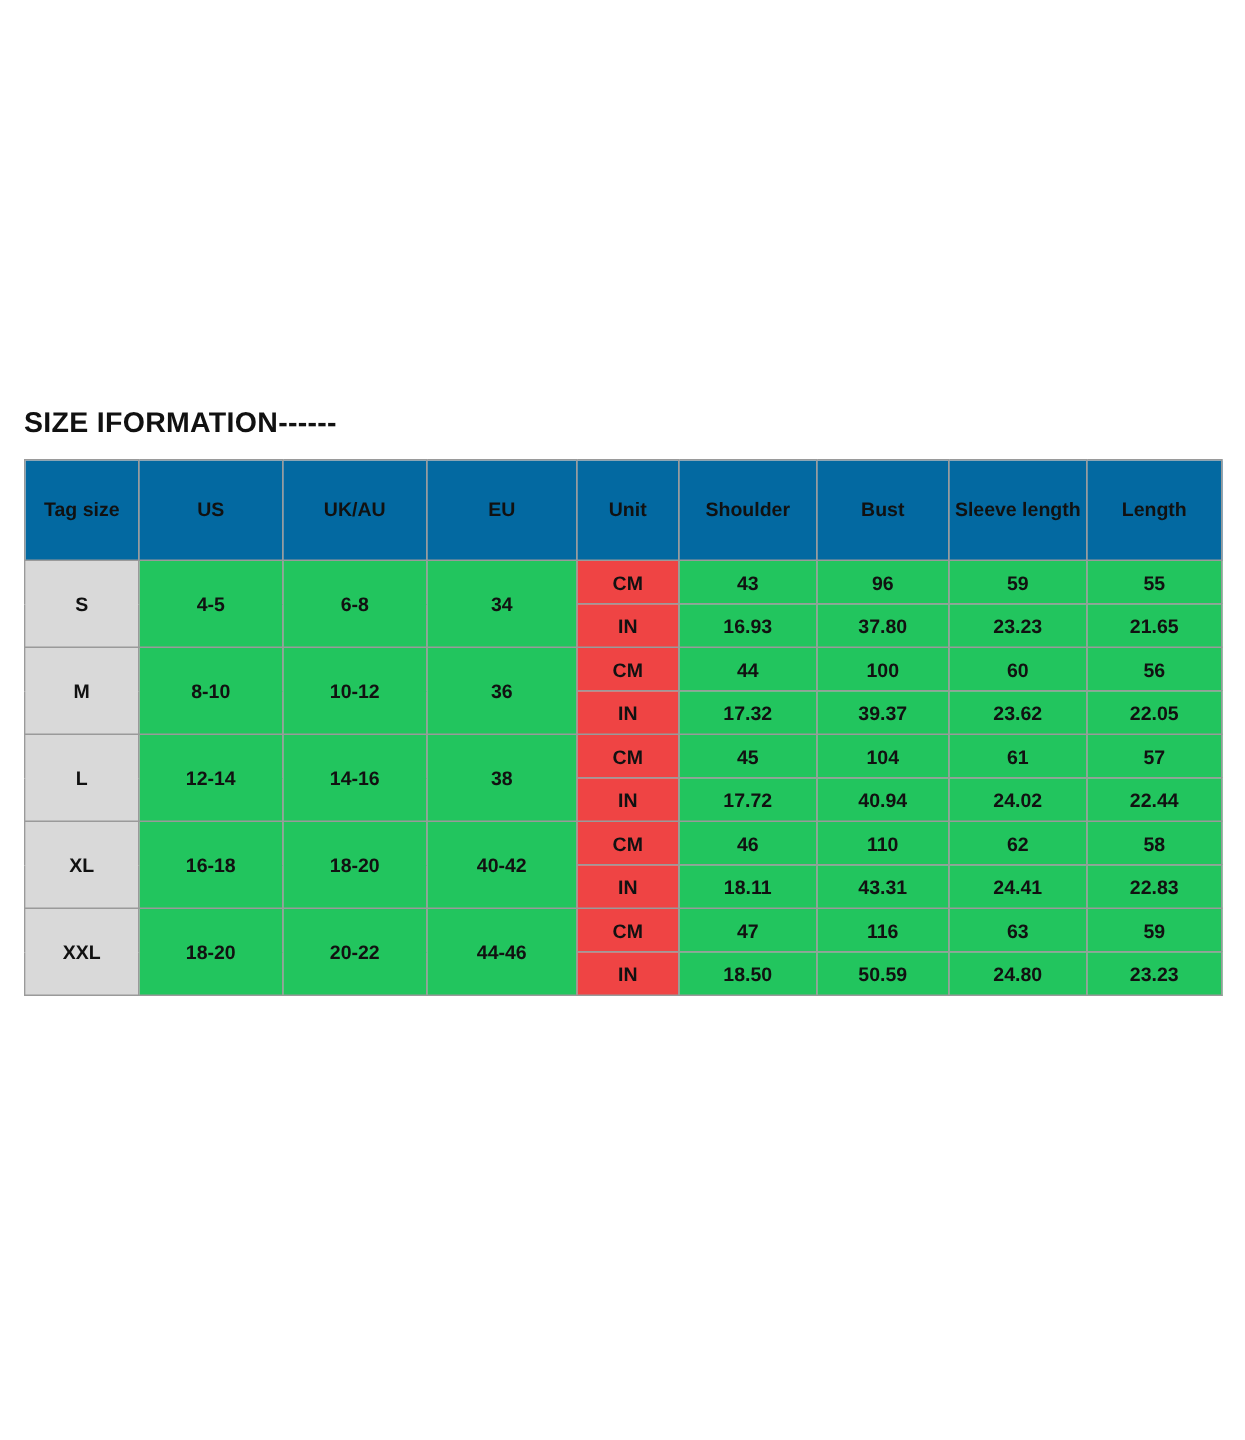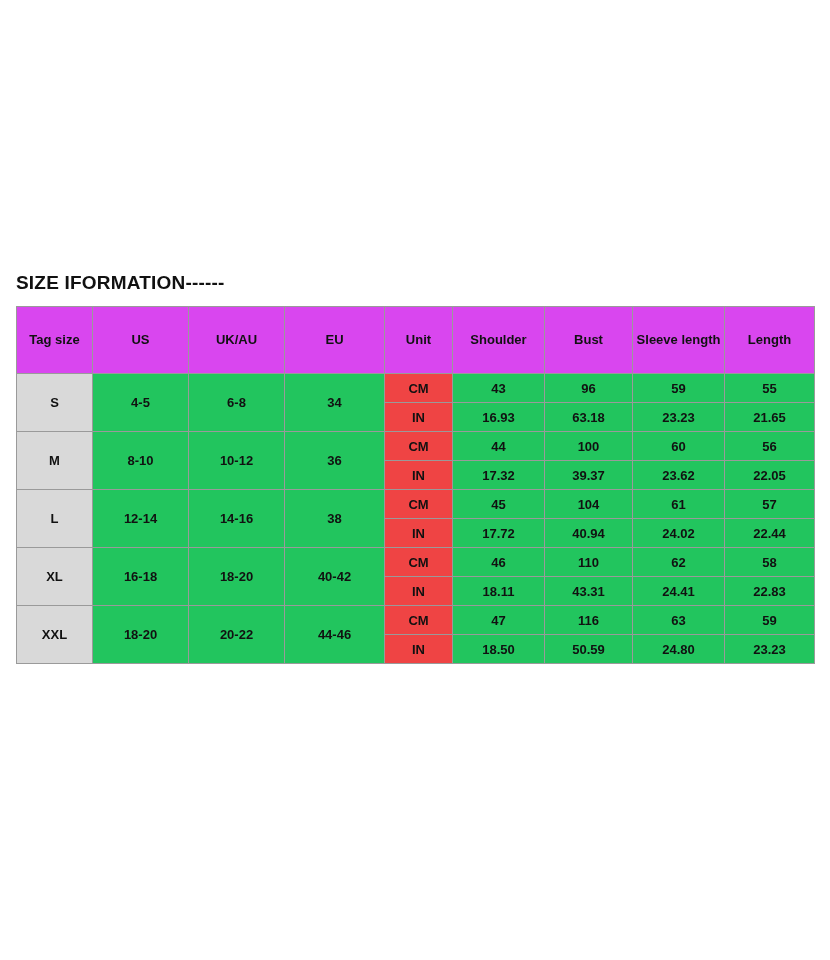--- a/index.html
+++ b/index.html
@@ -48,21 +48,21 @@
   table.size-table td,
   table.size-table th {
     border: 1px solid #9a9a9a;
     text-align: center;
     vertical-align: middle;
     font-size: 13px;
     color: #111111;
     padding: 0 2px;
   }
   thead th {
-    background: #d946ef;
+    background: #0369a1;
     font-weight: bold;
     height: 66px;
     line-height: 1.15;
   }
   .tag-cell {
     background: #d9d9d9;
     font-weight: bold;
     font-size: 13px;
   }
   .plain-cell {
@@ -137,21 +137,21 @@
           <td class="plain-cell" rowspan="2">34</td>
           <td class="unit-cell">CM</td>
           <td class="plain-cell">43</td>
           <td class="plain-cell">96</td>
           <td class="plain-cell">59</td>
           <td class="plain-cell">55</td>
         </tr>
         <tr>
           <td class="unit-cell">IN</td>
           <td class="plain-cell">16.93</td>
-          <td class="plain-cell">63.18</td>
+          <td class="plain-cell">37.80</td>
           <td class="plain-cell">23.23</td>
           <td class="plain-cell">21.65</td>
         </tr>
 
         <tr>
           <td class="tag-cell" rowspan="2">M</td>
           <td class="plain-cell" rowspan="2">8-10</td>
           <td class="plain-cell" rowspan="2">10-12</td>
           <td class="plain-cell" rowspan="2">36</td>
           <td class="unit-cell">CM</td>

